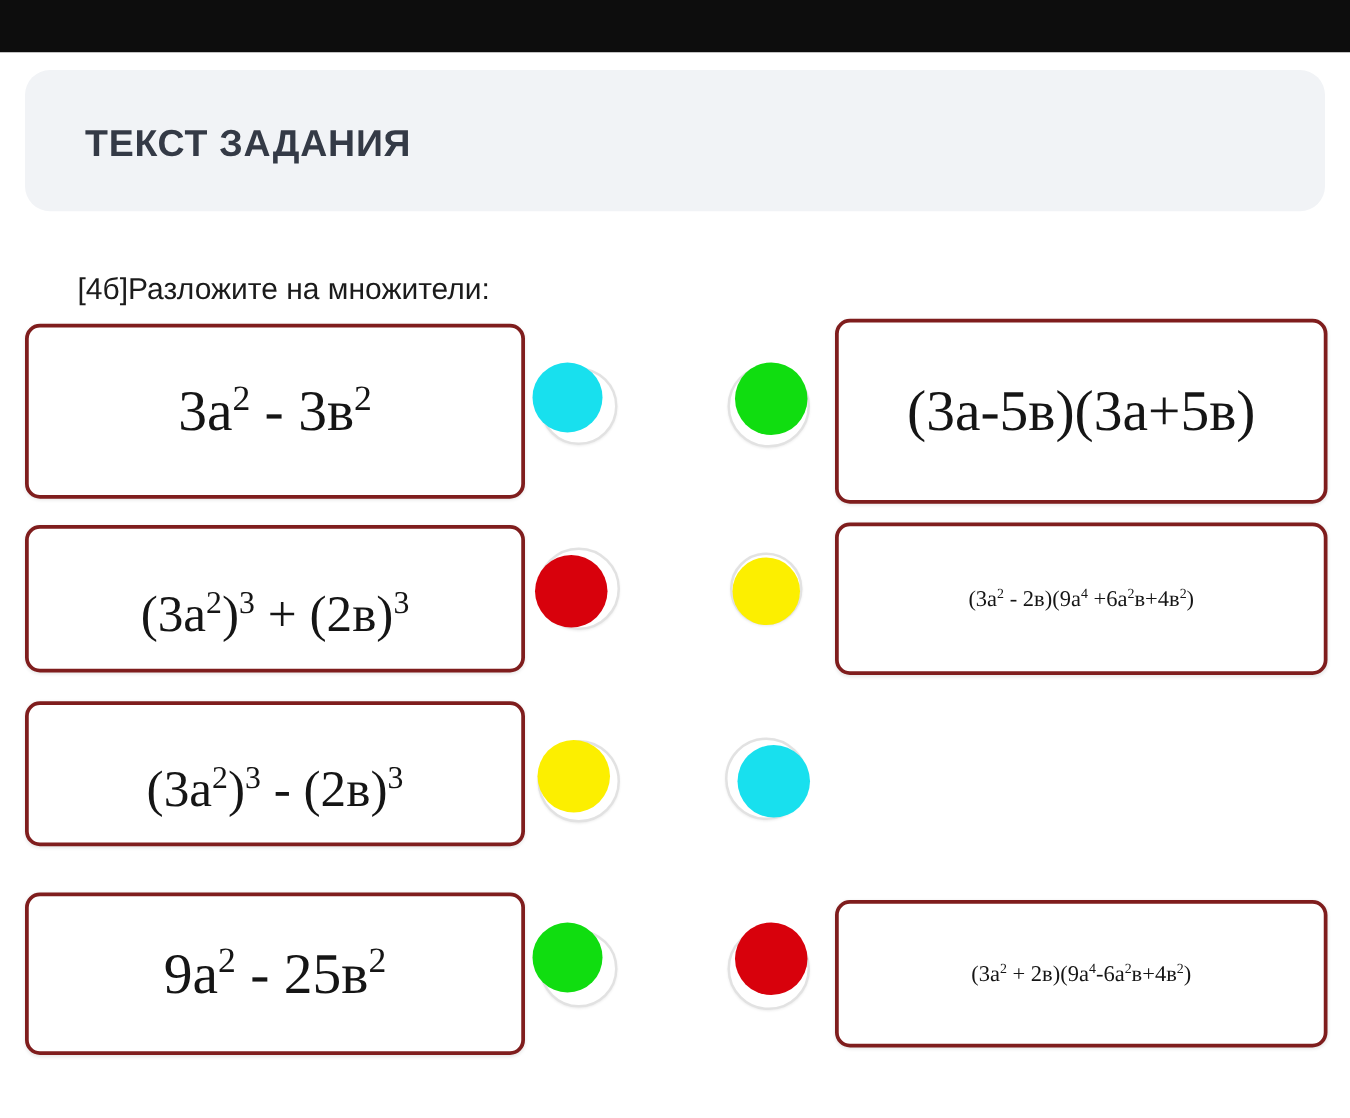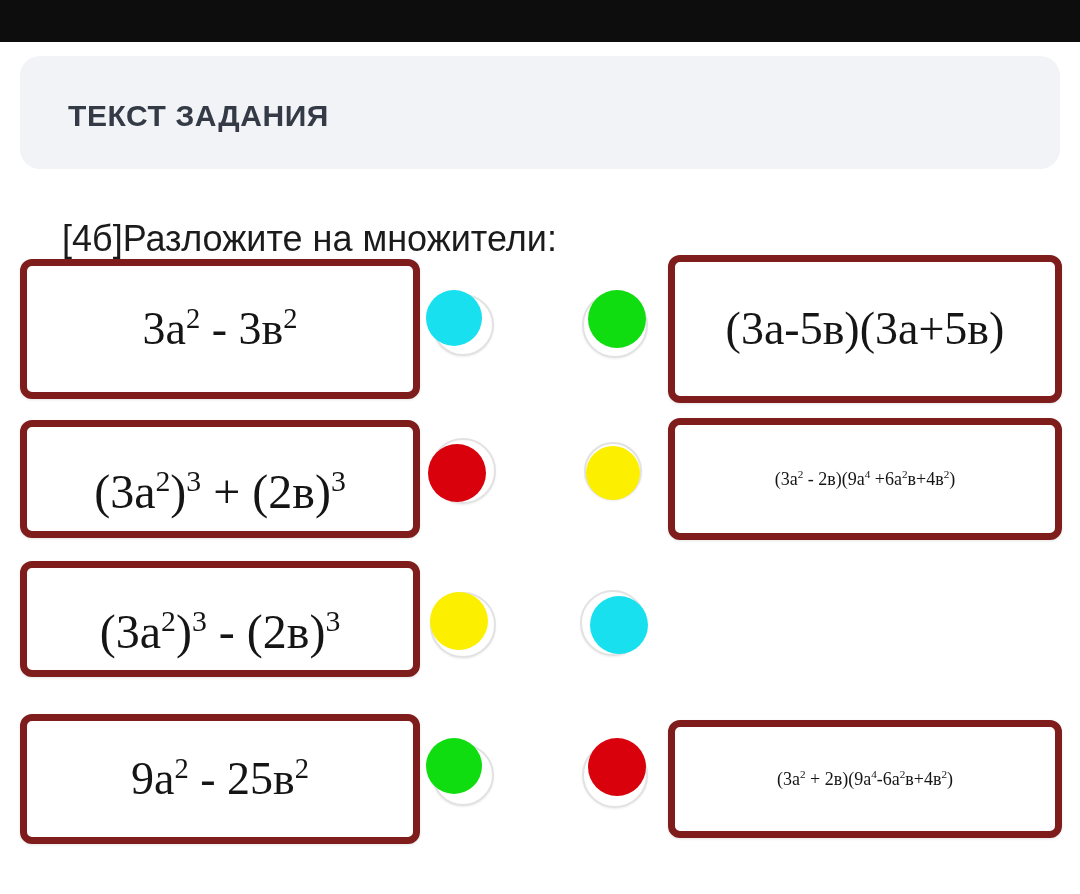--- a/index.html
+++ b/index.html
@@ -52,42 +52,42 @@
     font-weight: bold;
     letter-spacing: 0.6px;
     color: #343a46;
   }
 
   
   .instruction {
     position: absolute;
     left: 62px;
     top: 176px;
-    font-size: 36px;
+    font-size: 24px;
     color: #1b1b1b;
     white-space: nowrap;
   }
 
   
   .match-area {
     position: absolute;
     left: 0;
     top: 212px;
     width: 1080px;
   }
   .match-row {
     position: relative;
     width: 1080px;
     height: 150px;
   }
 
   .card {
     position: absolute;
     background: #ffffff;
-    border: 7px solid #7f1d1d;
+    border: 3px solid #7f1d1d;
     border-radius: 12px;
     box-shadow: 0 1px 3px rgba(0,0,0,0.10);
     display: flex;
     align-items: center;
     justify-content: center;
     box-sizing: border-box;
     overflow: hidden;
   }
   .card-left {
     left: 20px;
@@ -100,21 +100,21 @@
 
   .formula {
     font-family: "Liberation Serif", serif;
     color: #151515;
     line-height: 1;
     white-space: nowrap;
     text-align: center;
     padding: 0 10px;
   }
   .f-big   { font-size: 46px; }
-  .f-mid   { font-size: 48px; margin-top: 25px; }
+  .f-mid   { font-size: 41px; margin-top: 25px; }
   .f-small { font-size: 18px; }
   .formula sup {
     font-size: 0.62em;
     vertical-align: super;
     line-height: 0;
   }
 
   
   .dot-slot {
     position: absolute;

